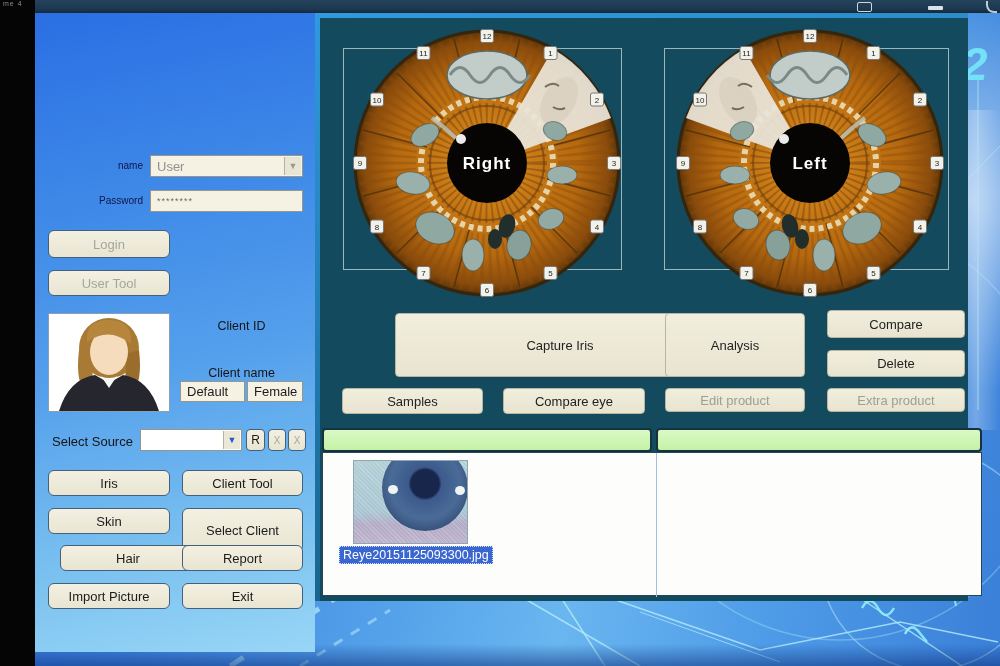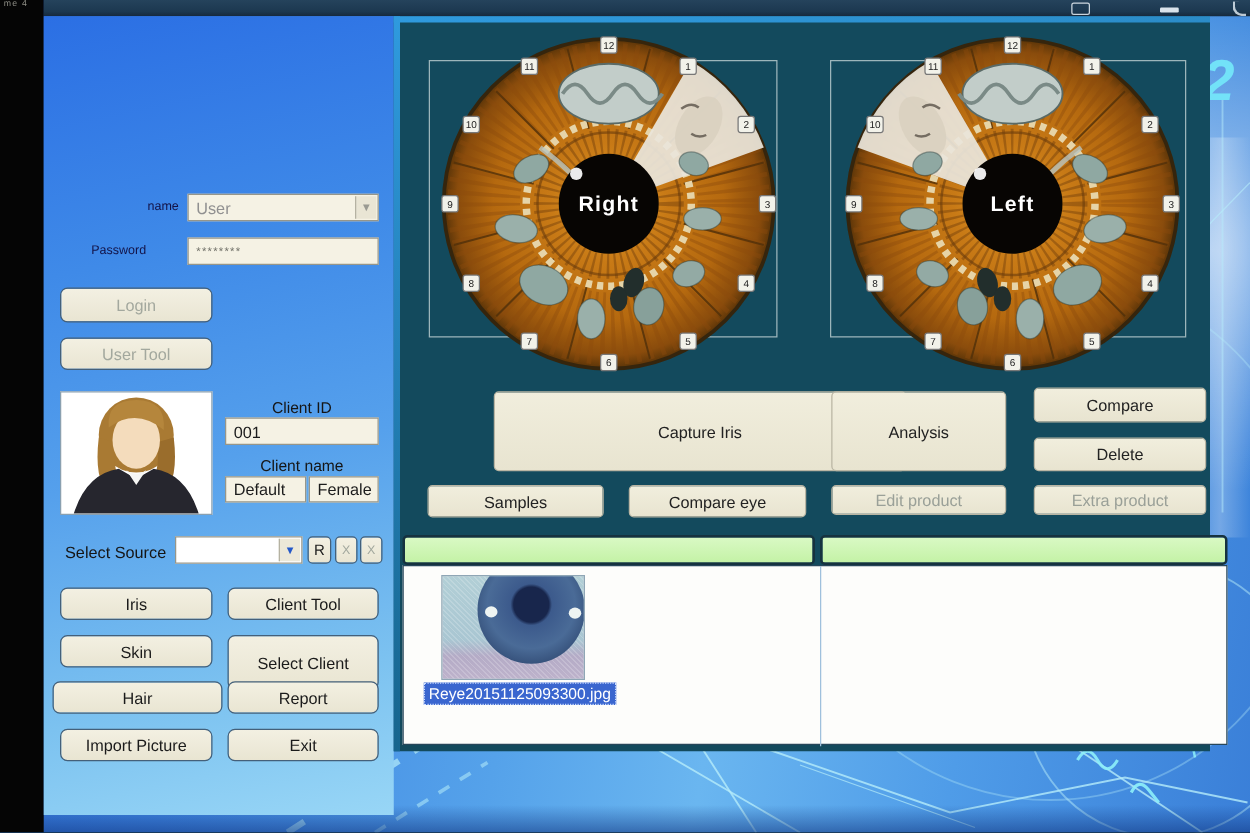--- a/index.html
+++ b/index.html
@@ -107,58 +107,57 @@
   </div>
 
   <div class="abs sidebar">
 
     <div class="abs side-label" style="left:40px;top:147px;width:68px;text-align:right;">name</div>
     <div class="abs field" style="left:115px;top:142px;width:153px;height:22px;color:#909090;">
       <span>User</span>
       <span class="combo-arrow">▼</span>
     </div>
 
-    <div class="abs side-label" style="left:38px;top:182px;width:70px;">Password</div>
+    <div class="abs side-label" style="left:38px;top:182px;width:70px;text-align:right;">Password</div>
     <div class="abs field" style="left:115px;top:177px;width:153px;height:22px;font-size:9px;color:#6e6e66;letter-spacing:1px;">********</div>
 
     <div class="abs btn dis" style="left:13px;top:217px;width:122px;height:28px;">Login</div>
     <div class="abs btn dis" style="left:13px;top:257px;width:122px;height:26px;">User Tool</div>
 
     <div class="abs" style="left:13px;top:300px;width:122px;height:99px;background:#fff;border:1px solid #8aa0b0;box-sizing:border-box;overflow:hidden;">
       <svg width="120" height="97" viewBox="0 0 120 97">
         <ellipse cx="60" cy="34" rx="30" ry="30" fill="#a97a33"></ellipse>
         <path d="M30,36 q-4,34 8,44 l10,-6 q-8,-16 -4,-34 Z" fill="#a97a33"></path>
         <path d="M90,36 q4,34 -8,44 l-10,-6 q8,-16 4,-34 Z" fill="#9a6d2c"></path>
         <ellipse cx="60" cy="38" rx="19" ry="23" fill="#f4dcbc"></ellipse>
         <path d="M38,28 q22,-16 44,2 q2,-24 -22,-24 q-24,0 -22,22 Z" fill="#b5863c"></path>
         <path d="M10,97 q10,-32 36,-36 l14,8 14,-8 q26,4 36,36 Z" fill="#26262e"></path>
         <path d="M52,62 l8,12 8,-12 q-8,6 -16,0 Z" fill="#f6f6f4"></path>
       </svg>
     </div>
 
     <div class="abs blk-label" style="left:145px;top:306px;width:123px;text-align:center;">Client ID</div>
-    <div class="abs field" style="left:145px;top:321px;width:123px;height:22px;">001</div>
     <div class="abs blk-label" style="left:145px;top:353px;width:123px;text-align:center;">Client name</div>
     <div class="abs field" style="left:145px;top:368px;width:65px;height:21px;">Default</div>
     <div class="abs field" style="left:212px;top:368px;width:56px;height:21px;">Female</div>
 
     <div class="abs blk-label" style="left:17px;top:421px;font-size:13px;">Select Source</div>
     <div class="abs field" style="left:105px;top:416px;width:102px;height:22px;background:#fff;">
       <span></span>
       <span class="combo-arrow" style="color:#2458c8;background:#ece8d8;">▼</span>
     </div>
     <div class="abs btn smallbtn" style="left:211px;top:416px;width:19px;height:22px;">R</div>
     <div class="abs btn smallbtn dis" style="left:233px;top:416px;width:18px;height:22px;font-size:10px;">X</div>
     <div class="abs btn smallbtn dis" style="left:253px;top:416px;width:18px;height:22px;font-size:10px;">X</div>
 
     <div class="abs btn" style="left:13px;top:457px;width:122px;height:26px;">Iris</div>
     <div class="abs btn" style="left:147px;top:457px;width:121px;height:26px;">Client Tool</div>
     <div class="abs btn" style="left:13px;top:495px;width:122px;height:26px;">Skin</div>
     <div class="abs btn" style="left:147px;top:495px;width:121px;height:44px;">Select Client</div>
-    <div class="abs btn" style="left:7px;top:532px;width:136px;height:26px;">Hair</div>
+    <div class="abs btn" style="left:25px;top:532px;width:136px;height:26px;">Hair</div>
     <div class="abs btn" style="left:147px;top:532px;width:121px;height:26px;">Report</div>
     <div class="abs btn" style="left:13px;top:570px;width:122px;height:26px;">Import Picture</div>
     <div class="abs btn" style="left:147px;top:570px;width:121px;height:26px;">Exit</div>
   </div>
 
   <div class="abs main-panel">
     <div class="abs edge-top"></div>
     <div class="abs edge-left"></div>
 
     <div class="abs chart-frame" style="left:28px;top:35px;width:277px;height:220px;"></div>

